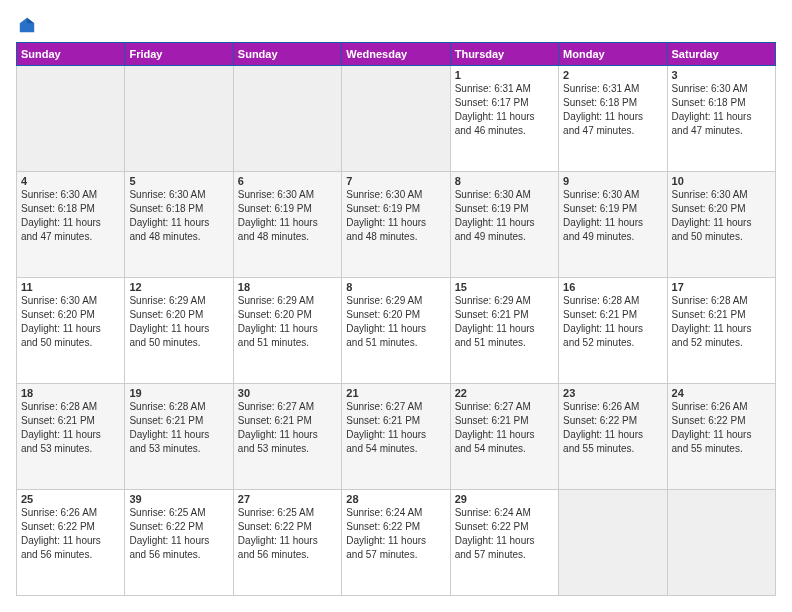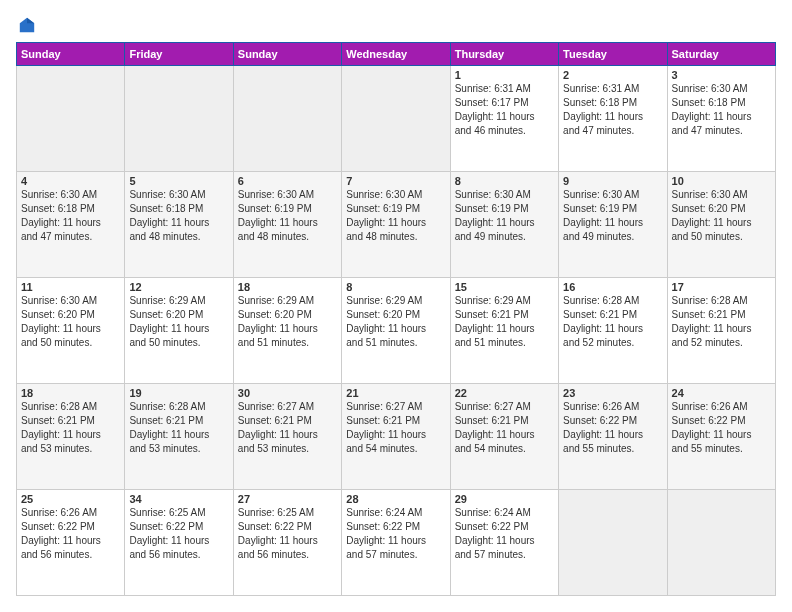--- a/index.html
+++ b/index.html
@@ -125,21 +125,21 @@
   </div>
 
   <table>
     <thead>
       <tr>
       <th>Sunday</th>
           <th>Friday</th>
           <th>Sunday</th>
           <th>Wednesday</th>
           <th>Thursday</th>
-          <th>Tuesday</th>
+          <th>Monday</th>
           <th>Saturday</th>
         </tr>
     </thead>
     <tbody id="calendar-body">
     <tr>
           <td class="empty"></td>
           <td class="empty"></td>
           <td class="empty"></td>
           <td class="empty"></td>
           <td>
@@ -319,21 +319,21 @@
         </tr>
         <tr>
           <td>
             <span class="day-num">25</span>
             <div class="day-info" style="white-space: pre-line;">Sunrise: 6:26 AM
 Sunset: 6:22 PM
 Daylight: 11 hours
 and 56 minutes.</div>
           </td>
           <td>
-            <span class="day-num">34</span>
+            <span class="day-num">39</span>
             <div class="day-info" style="white-space: pre-line;">Sunrise: 6:25 AM
 Sunset: 6:22 PM
 Daylight: 11 hours
 and 56 minutes.</div>
           </td>
           <td>
             <span class="day-num">27</span>
             <div class="day-info" style="white-space: pre-line;">Sunrise: 6:25 AM
 Sunset: 6:22 PM
 Daylight: 11 hours

